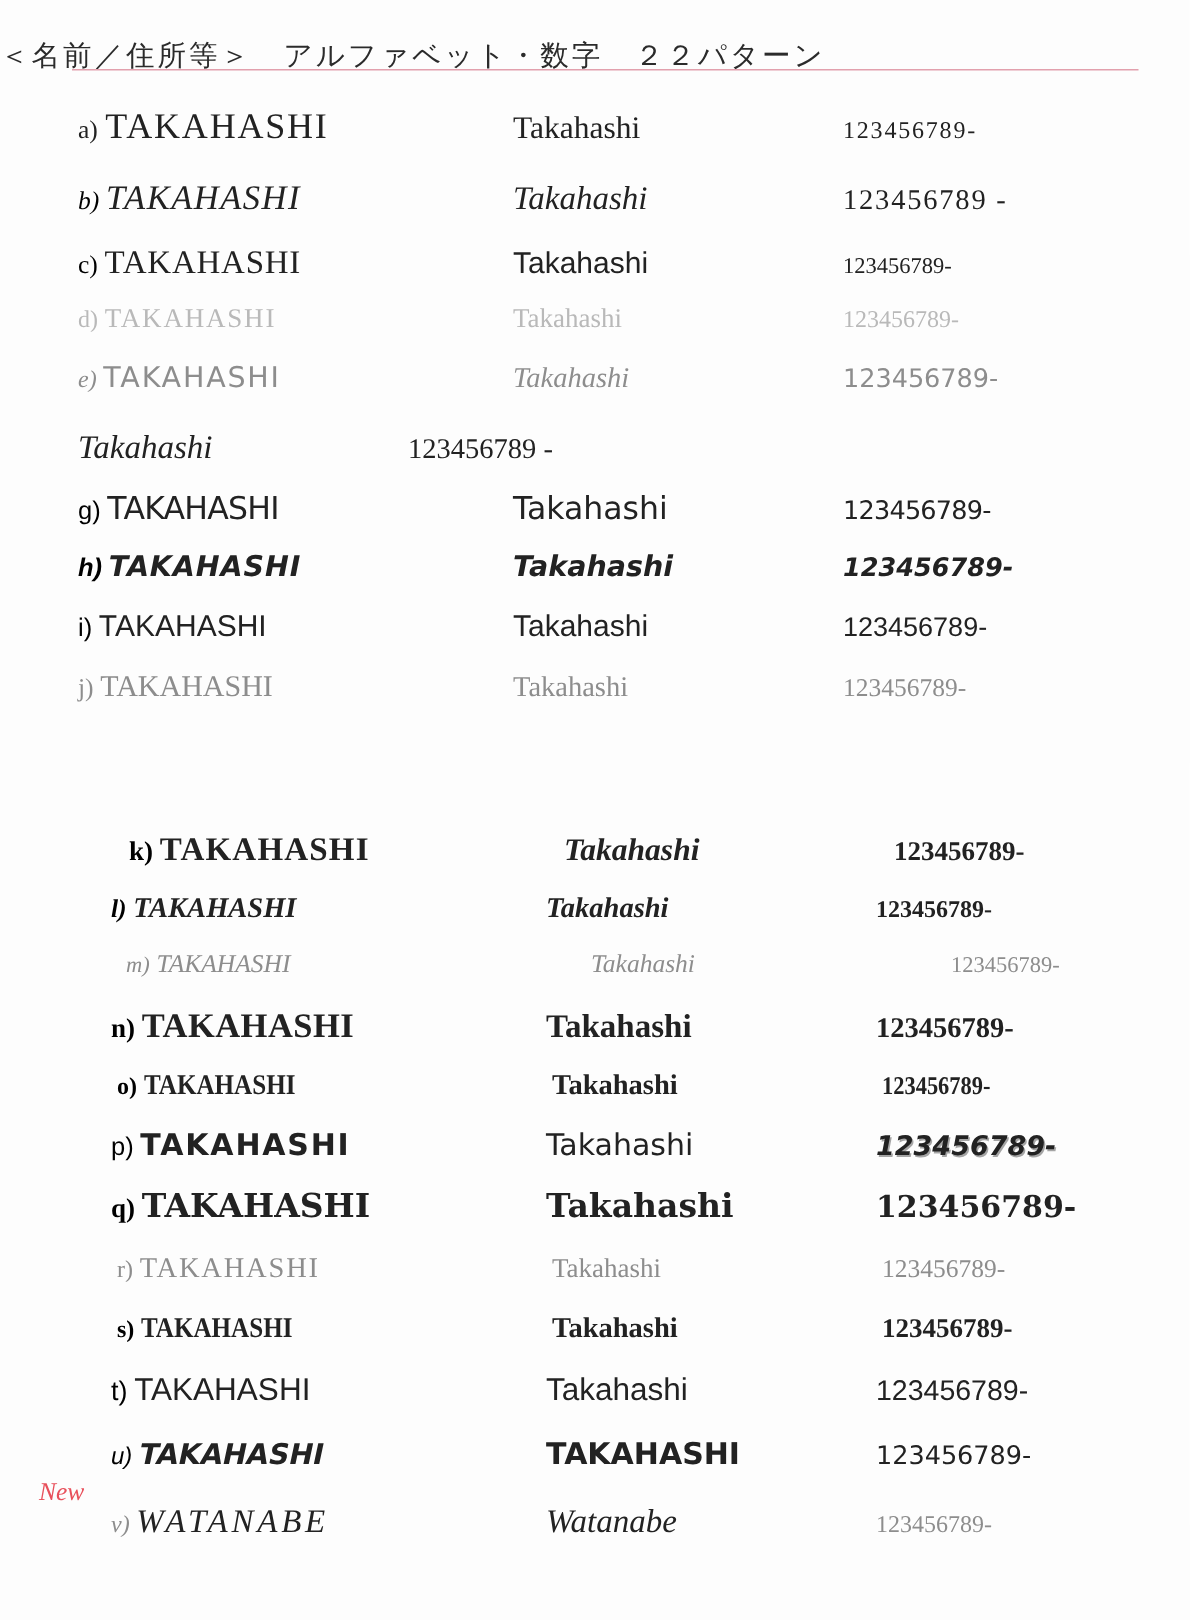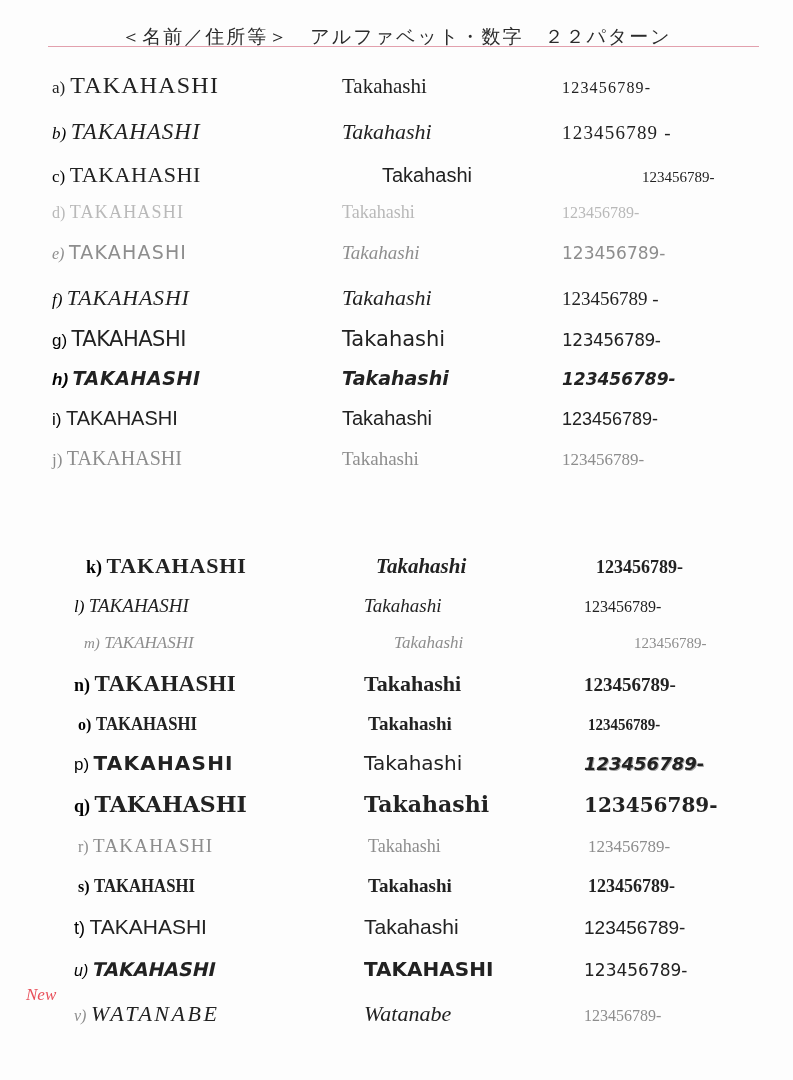--- a/index.html
+++ b/index.html
@@ -20,21 +20,21 @@
     height: 1080px;
     background: #fdfdfd;
     box-sizing: border-box;
   }
   
   .header {
     position: absolute;
     top: 24px;
     left: 0;
     width: 793px;
-    text-align: center;
+    text-align: left;
   }
   .header-text {
     display: inline-block;
     font-family: "DejaVu Sans", sans-serif;
     font-size: 19px;
     letter-spacing: 2px;
     color: #2b2b2b;
     white-space: nowrap;
   }
   .header-underline {
@@ -124,21 +124,21 @@
 
     <div class="row" style="height:43px;">
       <div class="c1">
         <span class="label serif s17 ital">b)</span>
         <span class="serif s23 ital dark" style="font-size:23px;letter-spacing:1px;">TAKAHASHI</span>
       </div>
       <div class="c2 serif s22 ital dark">Takahashi</div>
       <div class="c3 serif s19 dark wide">123456789 -</div>
     </div>
 
-    <div class="row" style="height:40px;gap:40px;">
+    <div class="row" style="height:40px;">
       <div class="c1">
         <span class="label serif s17">c)</span>
         <span class="serif s22 dark" style="letter-spacing:0.5px;">TAKAHASHI</span>
       </div>
       <div class="c2 sans s20 dark">Takahashi</div>
       <div class="c3 serif s15 dark">123456789-</div>
     </div>
 
     <div class="row" style="height:39px;">
       <div class="c1">
@@ -152,24 +152,20 @@
     <div class="row" style="height:44px;">
       <div class="c1">
         <span class="label serif s16 ital mid">e)</span>
         <span class="dvsans s19 mid wide">TAKAHASHI</span>
       </div>
       <div class="c2 serif s19 ital mid">Takahashi</div>
       <div class="c3 dvsans s17 mid">123456789-</div>
     </div>
 
     <div class="row" style="height:42px;">
-      <div class="c1">
-        <span class="label serif s17 ital">f)</span>
-        <span class="serif s22 ital dark" style="letter-spacing:0.8px;">TAKAHASHI</span>
-      </div>
       <div class="c2 serif s22 ital dark">Takahashi</div>
       <div class="c3 serif s19 dark">123456789 -</div>
     </div>
 
     <div class="row" style="height:40px;">
       <div class="c1">
         <span class="label sans s17">g)</span>
         <span class="dvsans s21 dark tight">TAKAHASHI</span>
       </div>
       <div class="c2 dvsans s21 dark">Takahashi</div>
@@ -207,21 +203,21 @@
 
     <div class="row" style="height:42px;margin-left:12px;">
       <div class="c1" style="padding-left:22px;">
         <span class="label serif s18 bold">k)</span>
         <span class="serif s22 bold dark" style="letter-spacing:0.8px;">TAKAHASHI</span>
       </div>
       <div class="c2 serif s21 bold ital dark">Takahashi</div>
       <div class="c3 serif s18 bold dark">123456789-</div>
     </div>
 
-    <div class="row" style="height:38px;">
+    <div class="row" style="height:38px;font-weight:bold;">
       <div class="c1" style="padding-left:22px;">
         <span class="label serif s17 ital">l)</span>
         <span class="serif s19 ital dark">TAKAHASHI</span>
       </div>
       <div class="c2 serif s19 ital dark">Takahashi</div>
       <div class="c3 serif s16 dark">123456789-</div>
     </div>
 
     <div class="row" style="height:38px;gap:20px;">
       <div class="c1" style="padding-left:32px;">

